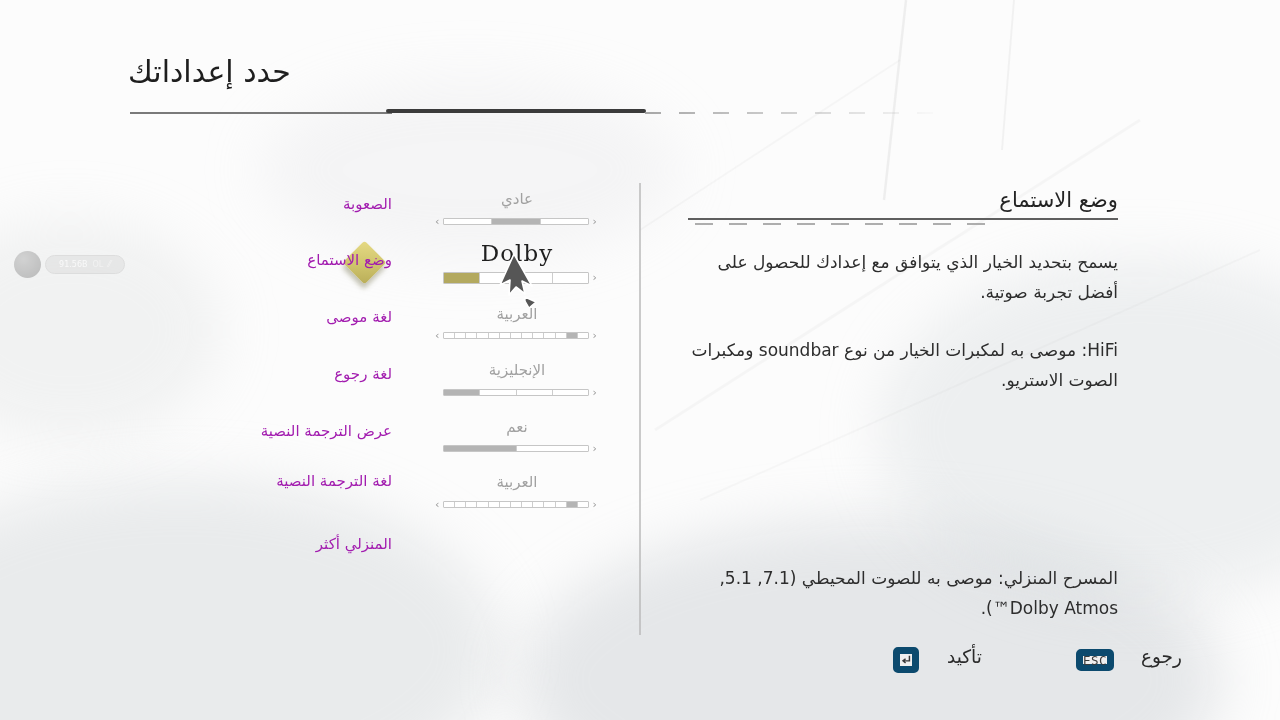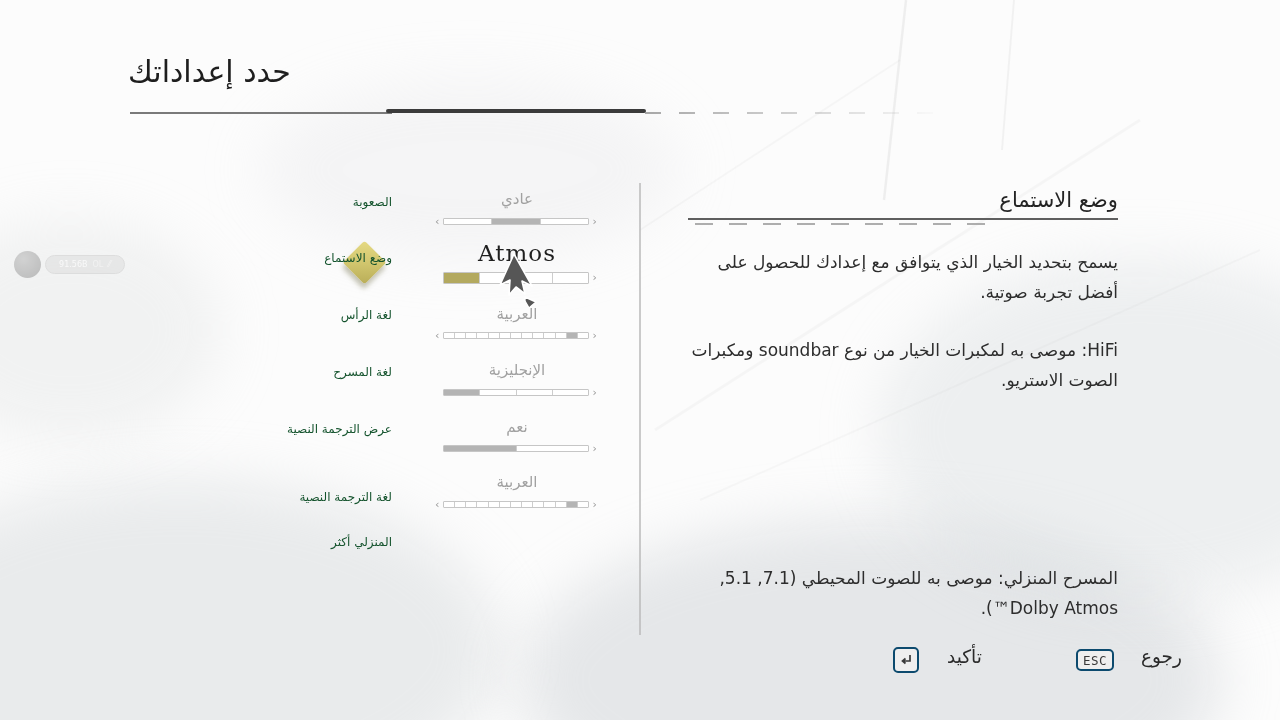--- a/index.html
+++ b/index.html
@@ -26,21 +26,21 @@
   .title-line-b{position:absolute; left:386px; top:109px; width:260px; height:4px; background:#3b3b3b; filter:blur(.6px); border-radius:2px;}
   .title-line-c{
     position:absolute; left:645px; top:112px; width:300px; height:2px;
     background:repeating-linear-gradient(90deg,#8b8b8b 0 16px, transparent 16px 34px);
     -webkit-mask-image:linear-gradient(90deg,rgba(0,0,0,.75),rgba(0,0,0,0));
     mask-image:linear-gradient(90deg,rgba(0,0,0,.75),rgba(0,0,0,0));
   }
   
   .row-label{
     position:absolute; left:140px; width:252px; text-align:right; direction:rtl;
-    font-size:12px; color:#14532d; z-index:3;
+    font-size:15px; color:#a21caf; z-index:3;
   }
   .diamond{
     position:absolute; left:349px; top:247px; width:31px; height:31px; z-index:2;
     transform:rotate(45deg);
     background:linear-gradient(135deg,#e6da84 0%,#cfc46c 55%,#b9ad58 100%);
     box-shadow:3px 4px 5px rgba(90,85,40,.35);
     border-radius:3px;
   }
   .value{
     position:absolute; left:437px; width:160px; text-align:center; direction:rtl;
@@ -80,21 +80,21 @@
     opacity:.8;
   }
   .para{
     position:absolute; left:690px; width:428px; text-align:right; direction:rtl;
     font-size:17px; line-height:30px; color:#2d2d2d;
   }
   
   .hint-label{position:absolute; font-size:18.5px; color:#2a2a2a; direction:rtl;margin-left:23px;}
   .keycap{
     position:absolute; box-sizing:border-box; background:#efefef;
-    border:2px solid #0c4a6e; border-radius:5px; color:#3a3a3a;
+    border:7px solid #0c4a6e; border-radius:5px; color:#3a3a3a;
     display:flex; align-items:center; justify-content:center;
   }
   .keycap.enter{left:893px; top:647px; width:26px; height:26px;}
   .keycap.esc{left:1076px; top:649px; width:38px; height:22px; font-size:12.5px; letter-spacing:.5px; font-family:"DejaVu Sans Mono", monospace;}
   
   .badge{position:absolute; left:14px; top:251px; opacity:.55; z-index:4;}
   .badge .orb{
     position:absolute; left:0; top:0; width:27px; height:27px; border-radius:50%;
     background:radial-gradient(circle at 35% 30%, #b8b8b8, #8d8d8d);
   }
@@ -135,30 +135,30 @@
     <div class="orb"></div>
     <div class="pill">
       <span>91.56B</span>
       <span class="mini">OL</span>
       <span class="mini">⁄⁄</span>
     </div>
   </div>
 
   <div class="row-label" style="top:195px">الصعوبة</div>
   <div class="row-label" style="top:251px">وضع الاستماع</div>
-  <div class="row-label" style="top:308px">لغة الرأس</div>
-  <div class="row-label" style="top:365px">لغة المسرح</div>
+  <div class="row-label" style="top:308px">لغة موصى</div>
+  <div class="row-label" style="top:365px">لغة رجوع</div>
   <div class="row-label" style="top:422px">عرض الترجمة النصية</div>
-  <div class="row-label" style="top:490px">لغة الترجمة النصية</div>
+  <div class="row-label" style="top:472px">لغة الترجمة النصية</div>
   <div class="row-label" style="top:535px">المنزلي أكثر</div>
 
   <div class="diamond"></div>
 
   <div class="value" style="top:190px">عادي</div>
-  <div class="value selected" style="left:437px; top:240px">Atmos</div>
+  <div class="value selected" style="left:437px; top:240px">Dolby</div>
   <div class="value" style="top:305px">العربية</div>
   <div class="value" style="top:361px">الإنجليزية</div>
   <div class="value" style="top:418px">نعم</div>
   <div class="value" style="top:473px">العربية</div>
 
   <div class="slider thin" style="top:218px">
     <span class="arr l">‹</span>
       <div class="track">
         <div class="seg"></div>
         <div class="seg" style="background: rgb(180, 180, 180);"></div>

